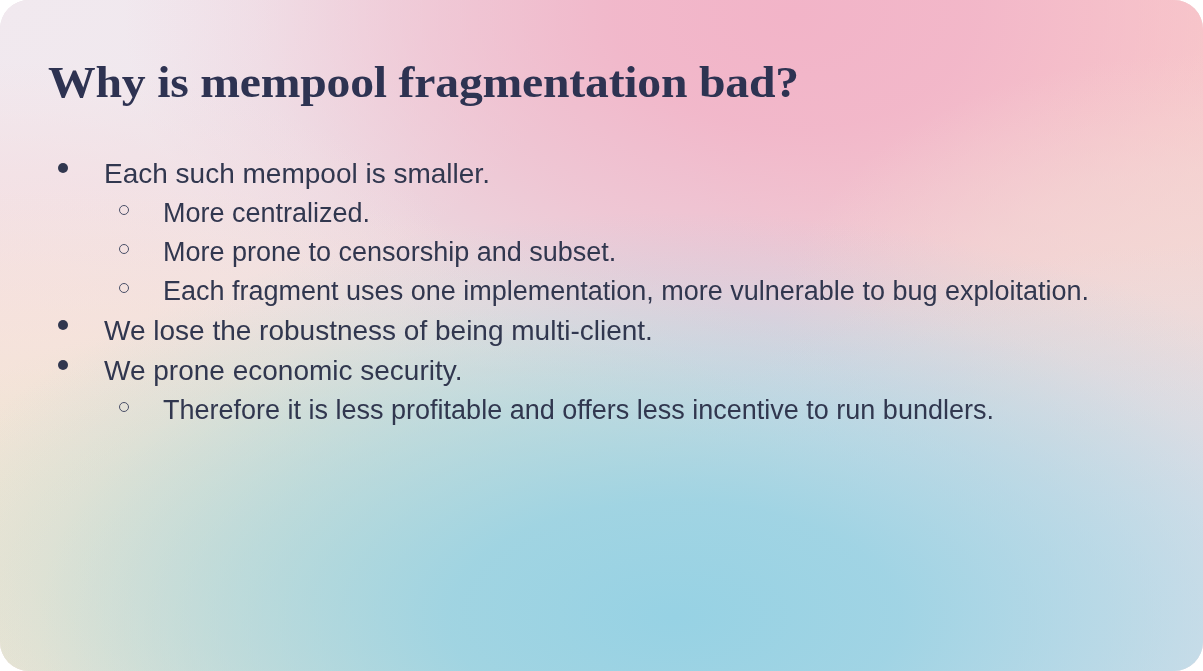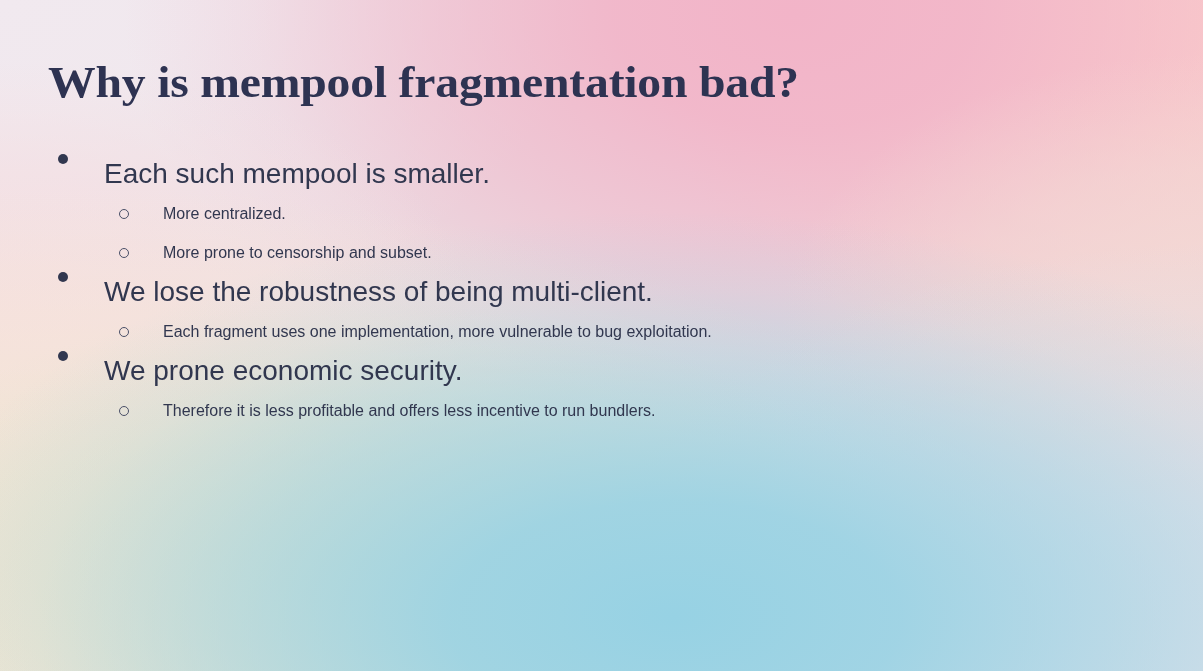--- a/index.html
+++ b/index.html
@@ -10,20 +10,21 @@
   }
 
   #slide {
     position: relative;
     width: 1203px;
     height: 671px;
     overflow: hidden;
     
     background-color: #eadfe4;
     font-family: "Liberation Sans", sans-serif;
+    border-radius: 29px;
     -webkit-font-smoothing: antialiased;
   }
 
   
   .mesh {
     position: absolute;
     inset: 0;
     pointer-events: none;
   }
 
@@ -119,26 +120,25 @@
     display: flex;
     align-items: baseline;
     color: #31374f;
   }
 
   .bullet-row.level-1 {
     padding-left: 58px;
     font-size: 28px;
     line-height: 40px;
     font-weight: 400;
-    align-items: center;
   }
 
   .bullet-row.level-2 {
     padding-left: 119px;
-    font-size: 16px;
+    font-size: 27px;
     line-height: 39px;
     font-weight: 400;
   }
 
   .marker {
     flex: 0 0 auto;
     display: inline-block;
     position: relative;
   }
 
@@ -202,28 +202,28 @@
           <span class="bullet-text">Each such mempool is smaller.</span>
         </li>
         <li class="bullet-row level-2">
           <span class="marker hollow"></span>
           <span class="bullet-text">More centralized.</span>
         </li>
         <li class="bullet-row level-2">
           <span class="marker hollow"></span>
           <span class="bullet-text">More prone to censorship and subset.</span>
         </li>
+        <li class="bullet-row level-2">
+          <span class="marker hollow"></span>
+          <span class="bullet-text">Each fragment uses one implementation, more vulnerable to bug exploitation.</span>
+        </li>
         <li class="bullet-row level-1">
           <span class="marker filled"></span>
           <span class="bullet-text">We lose the robustness of being multi-client.</span>
         </li>
-        <li class="bullet-row level-2">
-          <span class="marker hollow"></span>
-          <span class="bullet-text">Each fragment uses one implementation, more vulnerable to bug exploitation.</span>
-        </li>
         <li class="bullet-row level-1">
           <span class="marker filled"></span>
           <span class="bullet-text">We prone economic security.</span>
         </li>
         <li class="bullet-row level-2">
           <span class="marker hollow"></span>
           <span class="bullet-text">Therefore it is less profitable and offers less incentive to run bundlers.</span>
         </li>
       </ul>
 

